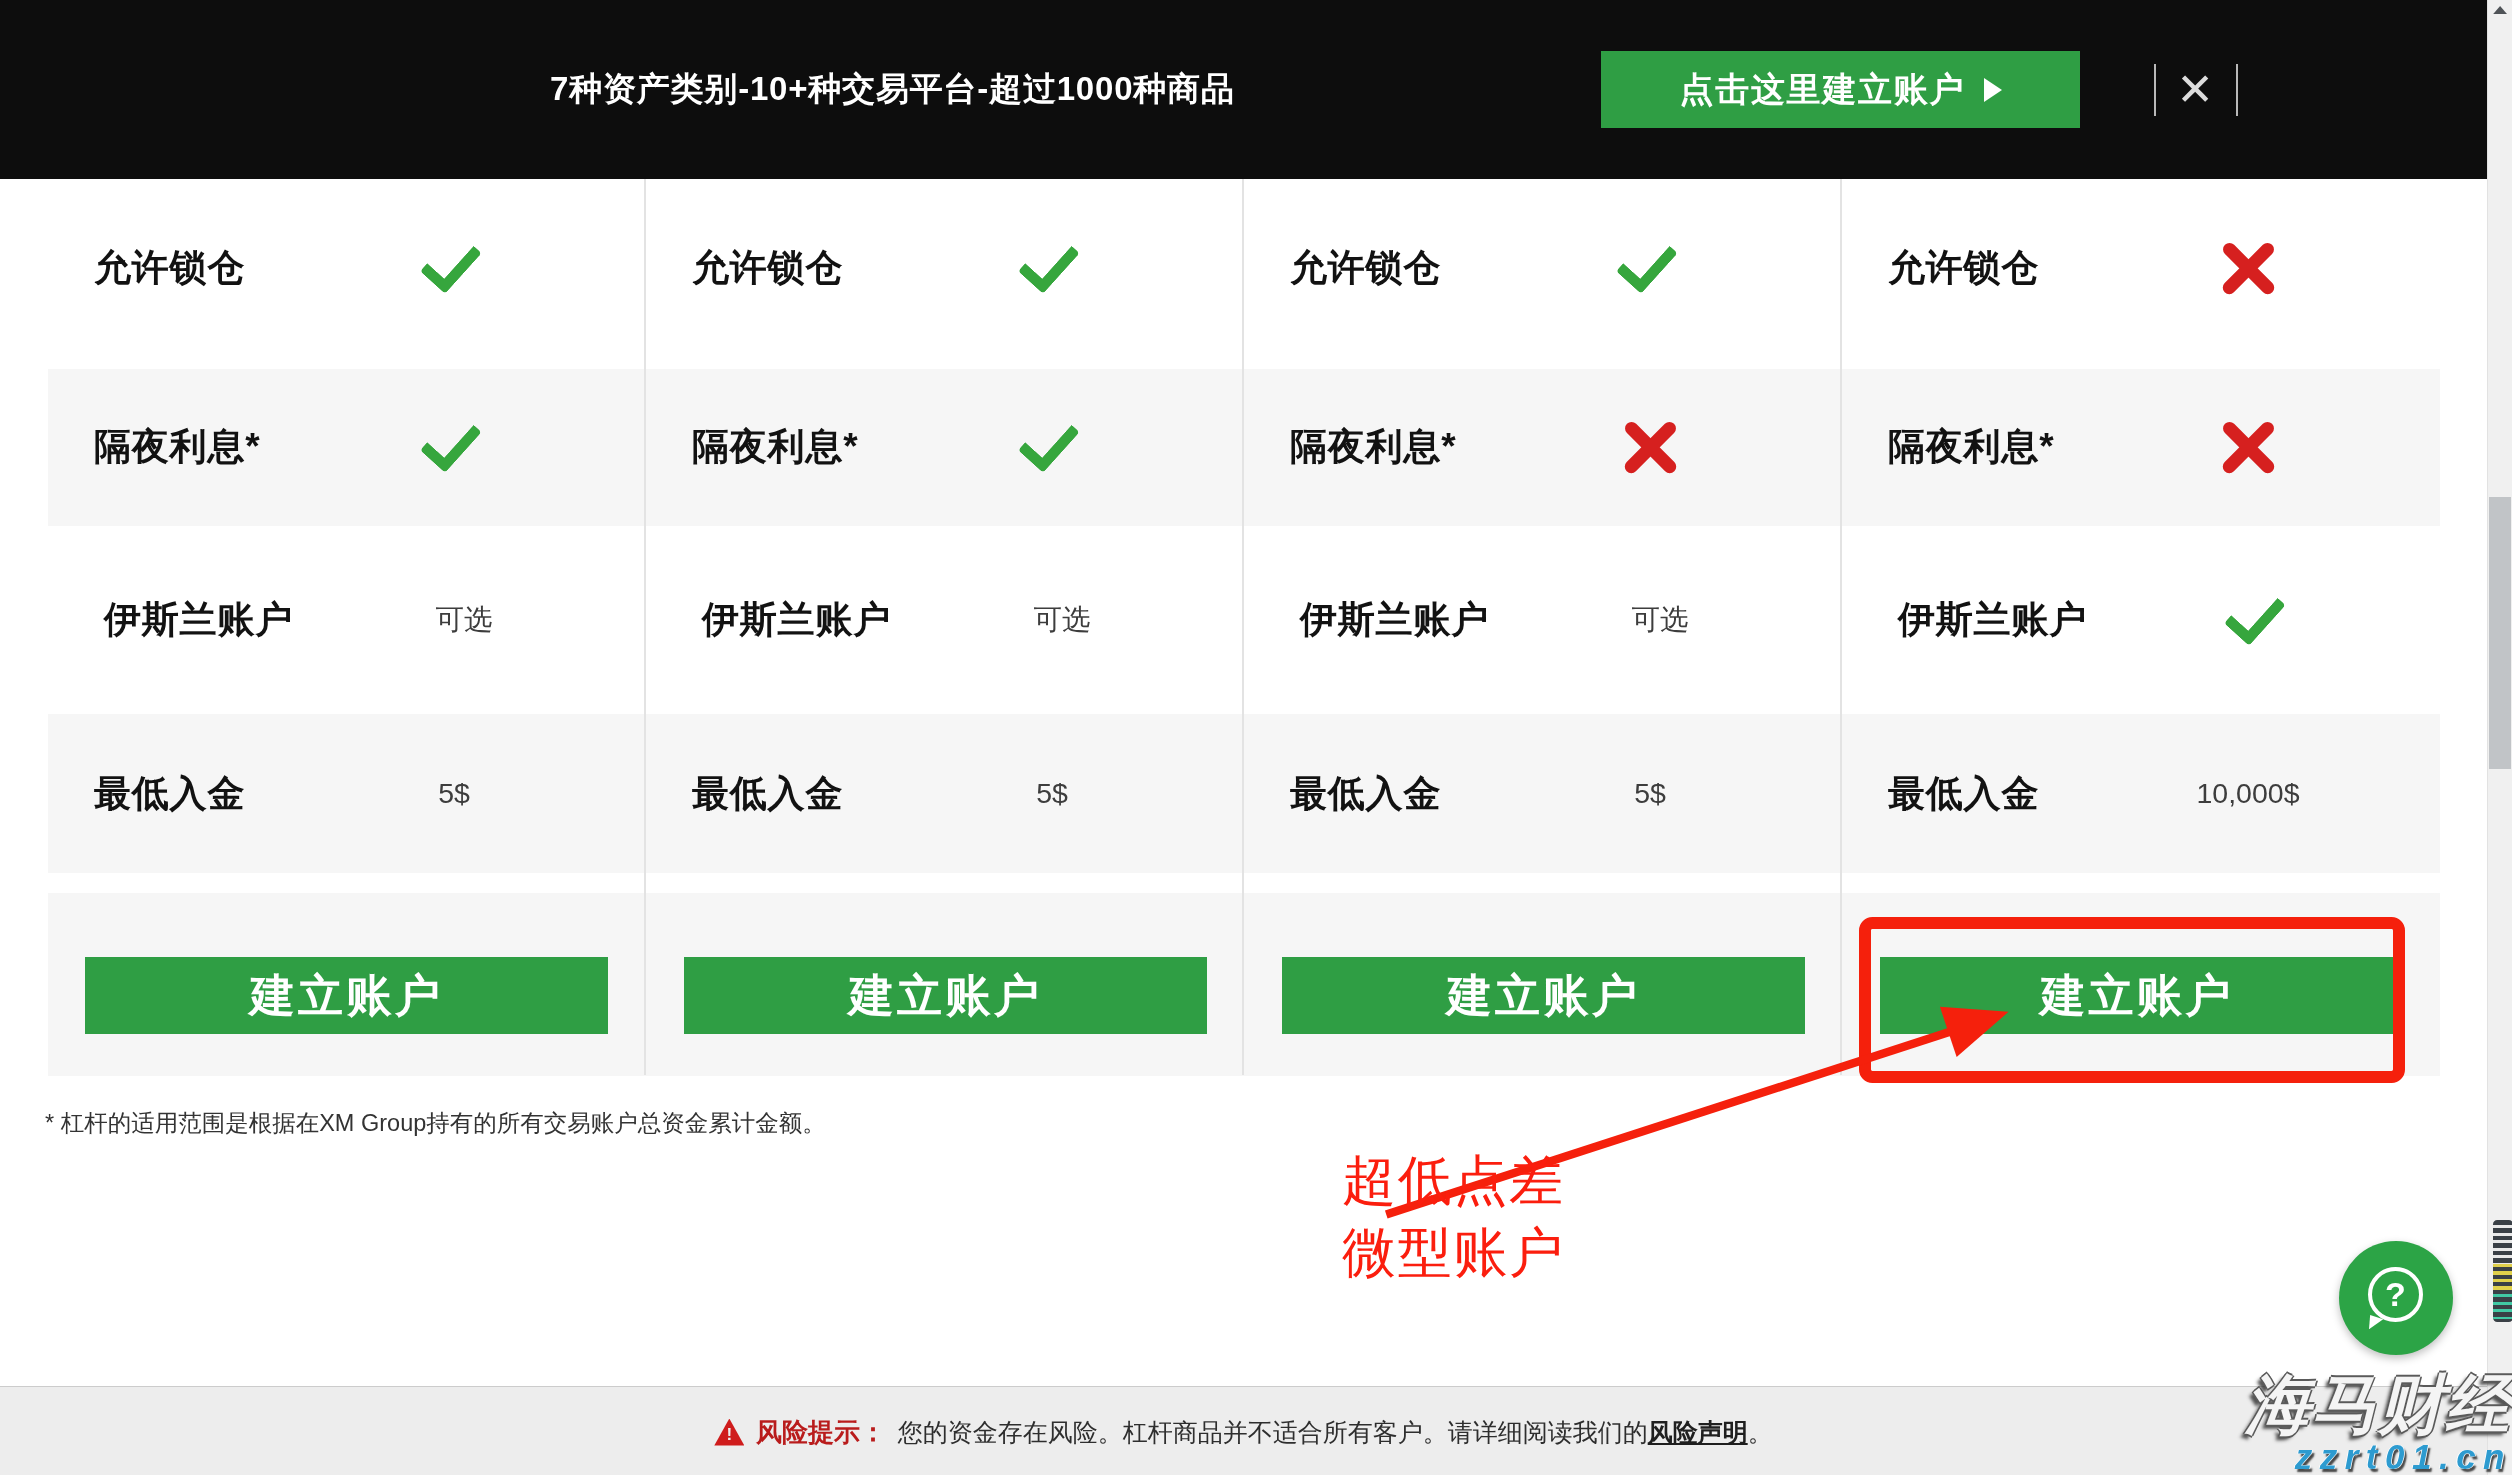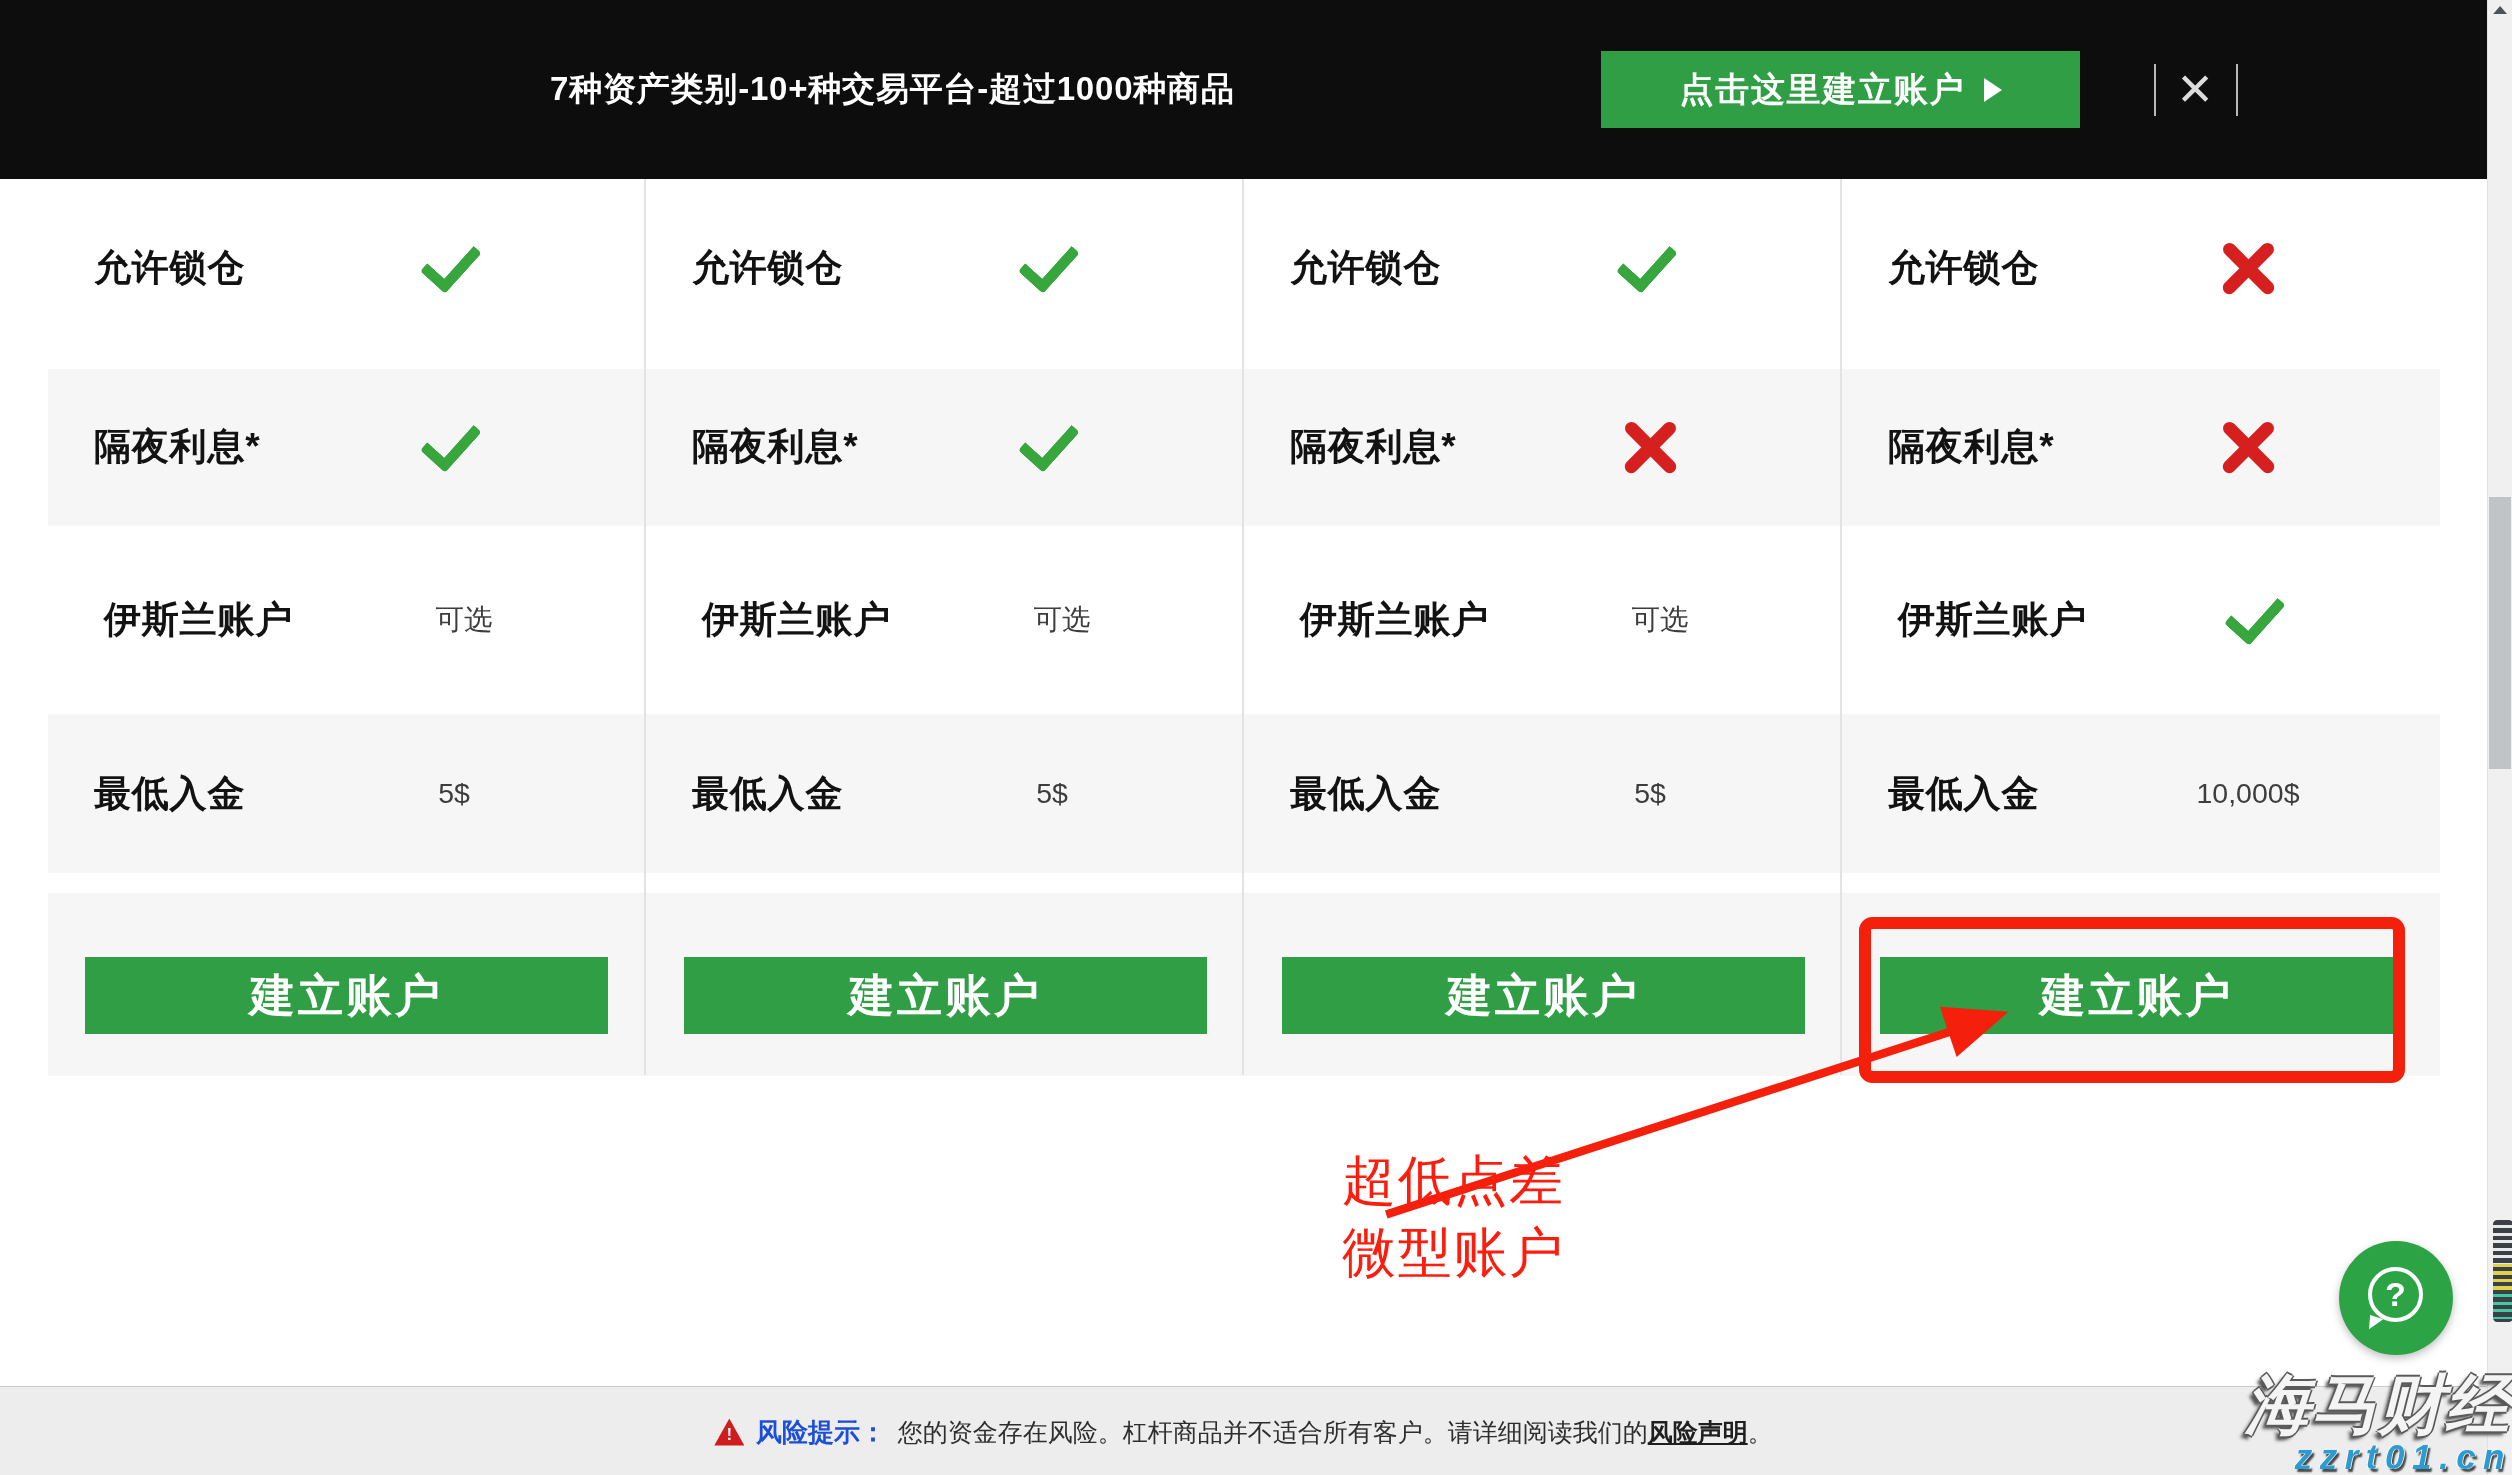--- a/index.html
+++ b/index.html
@@ -61,21 +61,21 @@
   
   .footnote{position:absolute;left:45px;top:1107px;font-size:23.5px;color:#333333;}
 
   
   .riskbar{position:absolute;left:0;top:1386px;width:2487px;height:90px;background:#ededed;
            border-top:1.7px solid #cccccc;display:flex;align-items:center;justify-content:center;gap:11.7px;}
   .warn-tri{position:relative;width:30px;height:27px;background:#cf1c1c;
             clip-path:polygon(50% 0,100% 100%,0 100%);}
   .warn-tri span{position:absolute;left:0;right:0;bottom:0.8px;text-align:center;
                  color:#ededed;font-size:17px;font-weight:700;}
-  .risk-title{color:#1d4ed8;font-size:26px;font-weight:700;}
+  .risk-title{color:#b91c1c;font-size:26px;font-weight:700;}
   .risk-body{color:#2e2e2e;font-size:25px;}
   .risk-link{font-weight:700;text-decoration:underline;color:#1f1f1f;cursor:pointer;}
 
   
   .chat-btn{position:absolute;left:2339px;top:1241px;width:114px;height:114px;border-radius:50%;
             background:#2ca446;box-shadow:0 3.4px 8.4px rgba(0,0,0,.25);cursor:pointer;}
   .chat-ring{position:absolute;left:29px;top:26px;width:47px;height:47px;border:4.2px solid #ffffff;
              border-radius:50%;display:flex;align-items:center;justify-content:center;
              color:#ffffff;font-size:34px;font-weight:700;}
   .chat-tail{position:absolute;left:30px;top:74px;width:14.2px;height:14.2px;background:#ffffff;
@@ -191,20 +191,21 @@
   <svg class="annot-svg" width="2512" height="1475" viewBox="0 0 2999 1761">
     <line x1="1655" y1="1450" x2="2340" y2="1228" stroke="#f5200c" stroke-width="10"></line>
     <polygon points="2398,1208 2336,1262 2316,1202" fill="#f5200c"></polygon>
   </svg>
 
   <div class="annot-text">
     <div>超低点差</div>
     <div>微型账户</div>
   </div>
 
+  <div class="footnote">* 杠杆的适用范围是根据在XM Group持有的所有交易账户总资金累计金额。</div>
 
   <div class="riskbar">
     <span class="warn-tri">
         <span>!</span>
       </span>
     <span class="risk-title">风险提示：</span>
     <span class="risk-body"><span>您的资金存在风险。杠杆商品并不适合所有客户。请详细阅读我们的</span><span class="risk-link">风险声明</span><span>。</span></span>
   </div>
 
   <div class="chat-btn">

